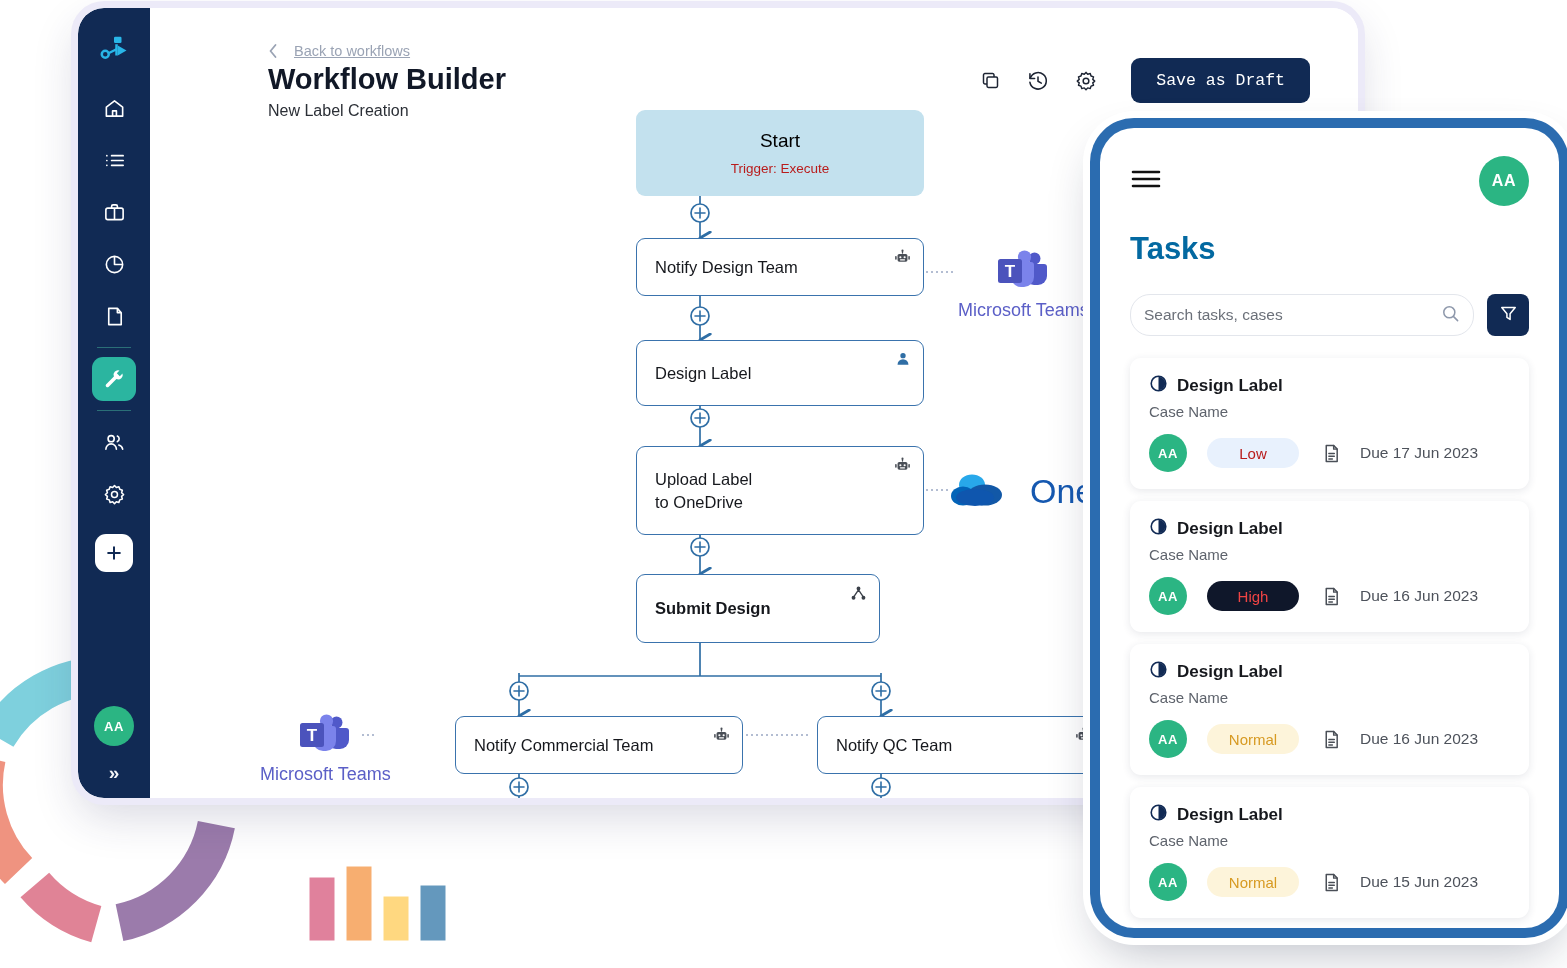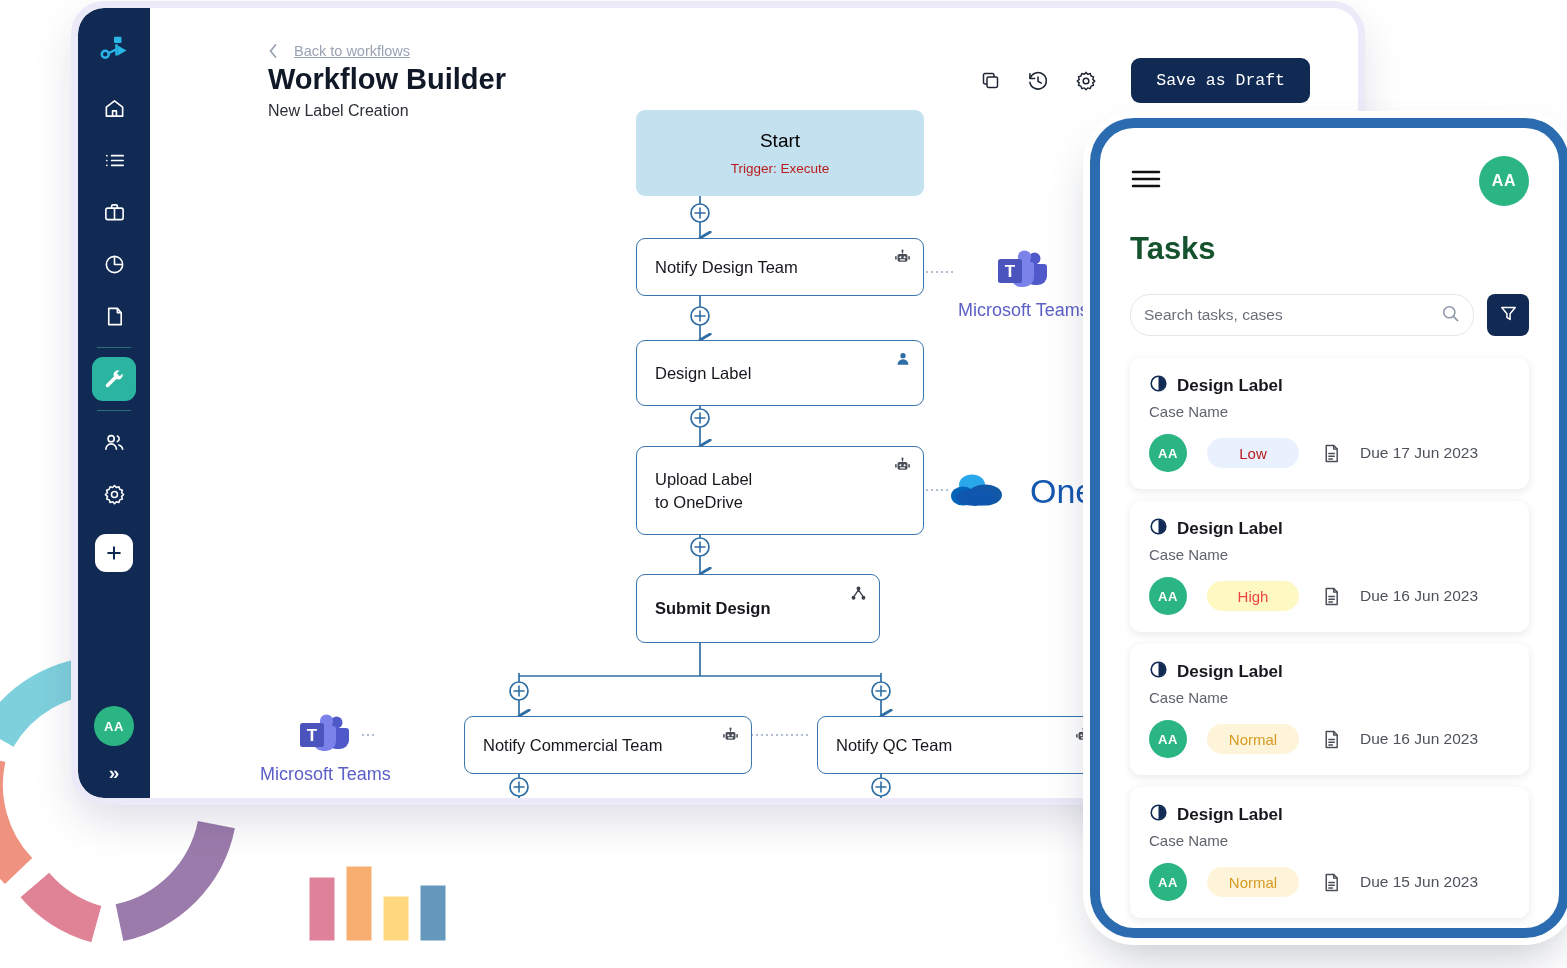--- a/index.html
+++ b/index.html
@@ -101,21 +101,21 @@
     overflow: hidden;
   }
   .phone-inner { position: absolute; inset: 0; padding: 28px 30px 0 30px; overflow: hidden; }
   .phone-top { display: flex; align-items: center; justify-content: space-between; }
   .burger { cursor: pointer; }
   .avatar-top {
     width: 50px; height: 50px; border-radius: 50%; background: #2bb583; color: #fff;
     font-size: 16px; font-weight: bold; letter-spacing: .6px;
     display: flex; align-items: center; justify-content: center;
   }
-  .tasks-title { font-size: 31px; font-weight: bold; color: #14532d; margin-top: 25px; }
+  .tasks-title { font-size: 31px; font-weight: bold; color: #0369a1; margin-top: 25px; }
   .search-row { display: flex; align-items: center; gap: 13px; margin-top: 27px; }
   .search-box {
     flex: 1 1 auto; height: 42px; border: 1px solid #e3e6ec; border-radius: 20px;
     background: #fff; display: flex; align-items: center; padding: 0 13px;
   }
   .search-box input {
     flex: 1 1 auto; border: none; outline: none; font-size: 15.5px;
     color: #5d626c; font-family: inherit; background: transparent;
   }
   .search-box input::placeholder { color: #6b7079; }
@@ -135,21 +135,21 @@
   .tc-av {
     width: 38px; height: 38px; border-radius: 50%; background: #2bb583; color: #fff;
     font-size: 13px; font-weight: bold; letter-spacing: .5px;
     display: flex; align-items: center; justify-content: center;
   }
   .pill {
     margin-left: 20px; width: 92px; height: 30px; border-radius: 16px;
     display: flex; align-items: center; justify-content: center; font-size: 15px;
   }
   .pill.low { background: #e8f1fd; color: #b91c1c; }
-  .pill.high { background: #fef9c3; color: #ef4444; }
+  .pill.high { background: #0f172a; color: #ef4444; }
   .pill.normal { background: #fdf4da; color: #d79a22; }
   .doc-ico { margin-left: 22px; display: flex; align-items: center; }
   .due { margin-left: 18px; font-size: 15.5px; color: #4d525b; }
 </style>
 </head>
 <body>
 
 <div id="root">
 
   <div class="donut">
@@ -415,21 +415,21 @@
           <span class="nico">
             <svg width="17" height="17" viewBox="0 0 24 24" fill="none" stroke="#3b4049" stroke-width="1.9" stroke-linecap="round">
               <circle cx="12" cy="5" r="1.8" fill="#3b4049"></circle>
               <circle cx="5" cy="18" r="1.8" fill="#3b4049"></circle>
               <circle cx="19" cy="18" r="1.8" fill="#3b4049"></circle>
               <path d="M12 7 L6 15.8 M12 7 L18 15.8"></path>
             </svg>
           </span>
         </div>
 
-        <div class="node" style="left:314px; top:708px; width:288px; height:58px;">
+        <div class="node" style="left:305px; top:708px; width:288px; height:58px;">
           <span class="ntitle">Notify Commercial Team</span>
           <span class="nico">
             <svg width="17" height="17" viewBox="0 0 24 24" fill="#4a4f57">
               <rect x="5" y="7" width="14" height="11" rx="2.4"></rect>
               <rect x="11.1" y="2.6" width="1.8" height="4" rx=".8"></rect>
               <circle cx="12" cy="2.3" r="1.5"></circle>
               <rect x="1.6" y="10" width="2.2" height="5" rx="1"></rect>
               <rect x="20.2" y="10" width="2.2" height="5" rx="1"></rect>
               <circle cx="9" cy="11.6" r="1.5" fill="#fff"></circle>
               <circle cx="15" cy="11.6" r="1.5" fill="#fff"></circle>

